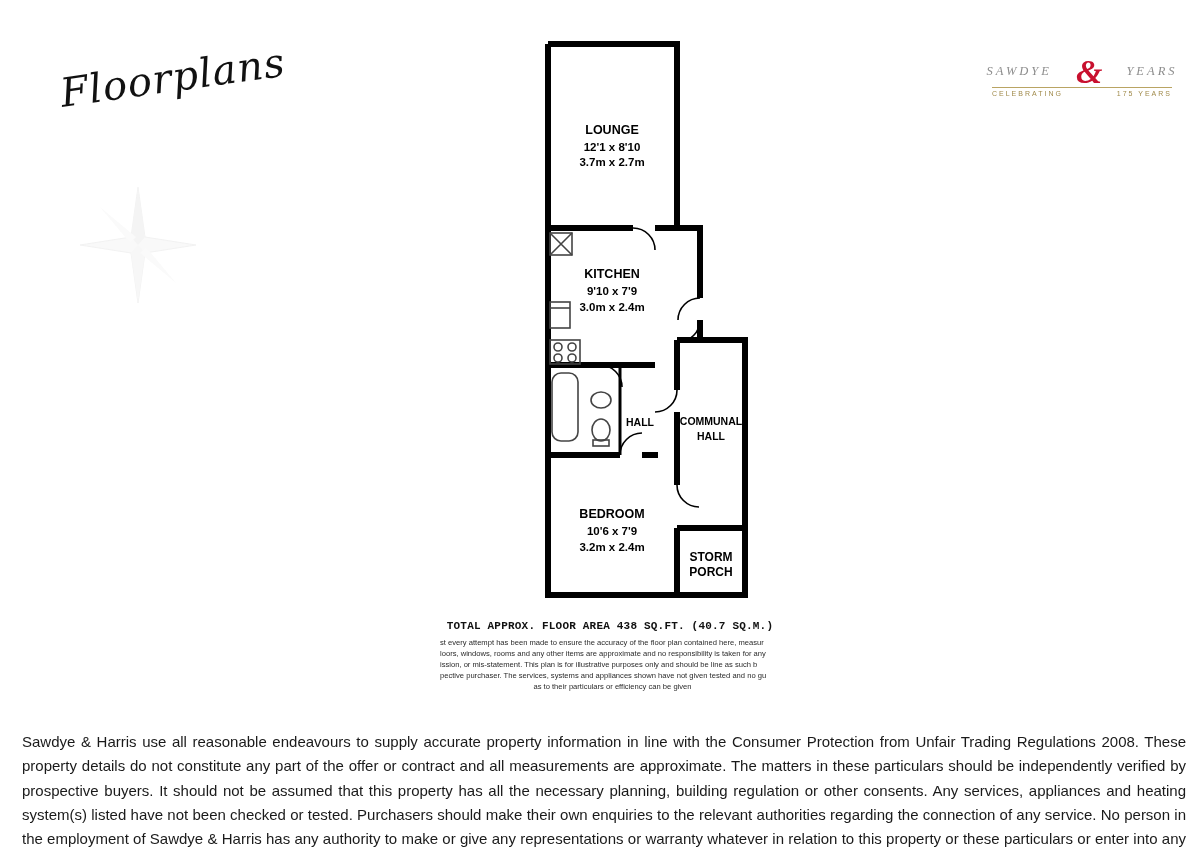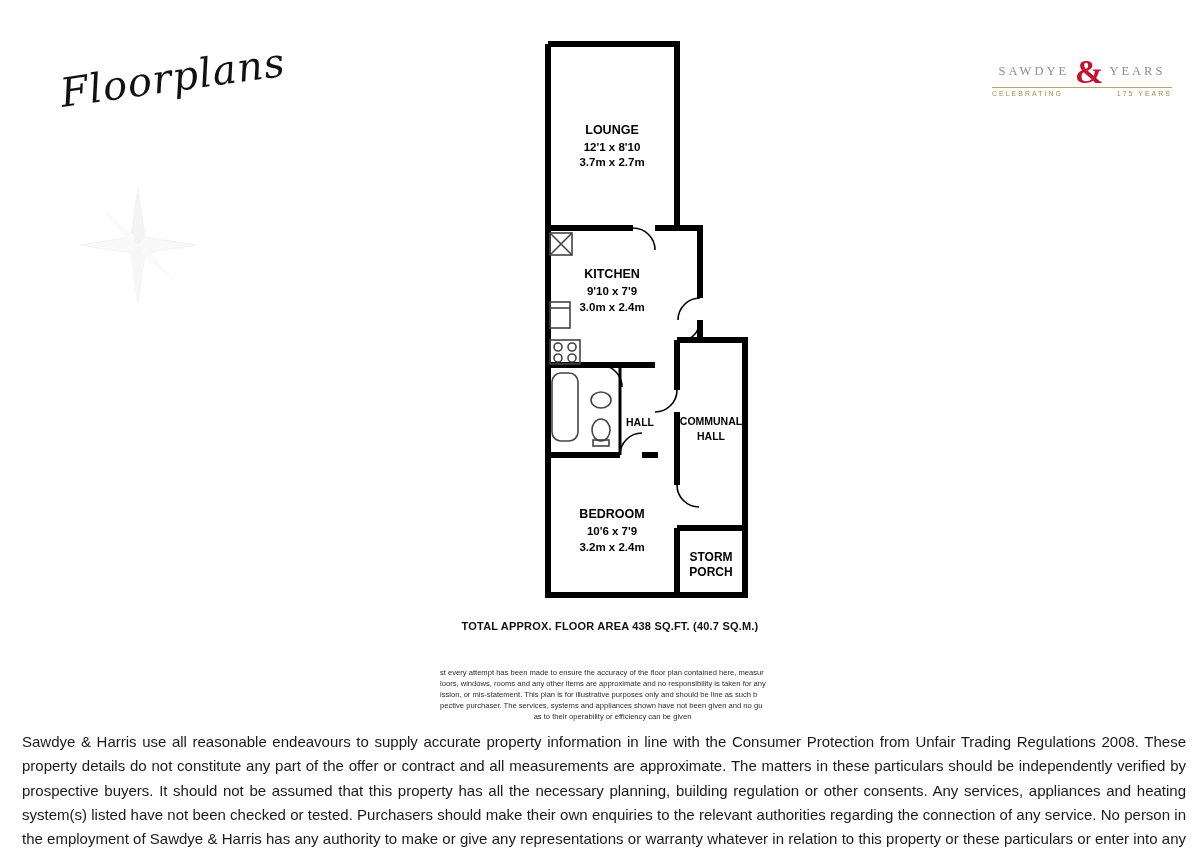--- a/index.html
+++ b/index.html
@@ -46,21 +46,22 @@
     position: absolute;
     right: 28px;
     top: 58px;
     width: 180px;
     height: 46px;
   }
   .logo-row {
     display: flex;
     align-items: center;
     justify-content: center;
-    gap: 6px;
+    gap: 24px;
+    font-style: italic;
   }
   .logo-word {
     font-size: 12.5px;
     letter-spacing: 3px;
     color: #8c8c8c;
     font-family: "Liberation Serif", serif;
   }
   .amp {
     font-family: "Liberation Serif", serif;
     font-size: 34px;
@@ -95,31 +96,31 @@
   .plan-total {
     position: absolute;
     left: 440px;
     top: 620px;
     width: 340px;
     text-align: center;
     font-size: 11px;
     font-weight: bold;
     letter-spacing: 0.2px;
     color: #111;
+    font-family: Liberation Mono, monospace;
   }
   .plan-disclaimer {
     position: absolute;
     left: 440px;
     top: 637px;
     width: 345px;
     font-size: 7.6px;
     line-height: 1.45;
     color: #2a2a2a;
     text-align: justify;
-    margin-top: 30px;
   }
   .plan-disclaimer .centered { text-align: center; display: block; }
 
   
   .legal {
     position: absolute;
     left: 22px;
     top: 730px;
     width: 1164px;
     font-size: 15px;
@@ -241,17 +242,17 @@
     </g>
   </svg>
 </div>
 
 <div class="plan-total">TOTAL APPROX. FLOOR AREA 438 SQ.FT. (40.7 SQ.M.)</div>
 
 <div class="plan-disclaimer">
   <div>st every attempt has been made to ensure the accuracy of the floor plan contained here, measur</div>
   <div>loors, windows, rooms and any other items are approximate and no responsibility is taken for any</div>
   <div>ission, or mis-statement. This plan is for illustrative purposes only and should be line as such b</div>
-  <div>pective purchaser. The services, systems and appliances shown have not been given and no gu</div>
-  <div class="centered">as to their operability or efficiency can be given</div>
+  <div>pective purchaser. The services, systems and appliances shown have not given tested and no gu</div>
+  <div class="centered">as to their particulars or efficiency can be given</div>
 </div>
 
 <div class="legal">Sawdye &amp; Harris use all reasonable endeavours to supply accurate property information in line with the Consumer Protection from Unfair Trading Regulations 2008. These property details do not constitute any part of the offer or contract and all measurements are approximate. The matters in these particulars should be independently verified by prospective buyers. It should not be assumed that this property has all the necessary planning, building regulation or other consents. Any services, appliances and heating system(s) listed have not been checked or tested. Purchasers should make their own enquiries to the relevant authorities regarding the connection of any service. No person in the employment of Sawdye &amp; Harris has any authority to make or give any representations or warranty whatever in relation to this property or these particulars or enter into any contract relating to this property on behalf of the vendor. Floor plan not to scale and for illustrative purposes only</div>
 
 </body></html>

